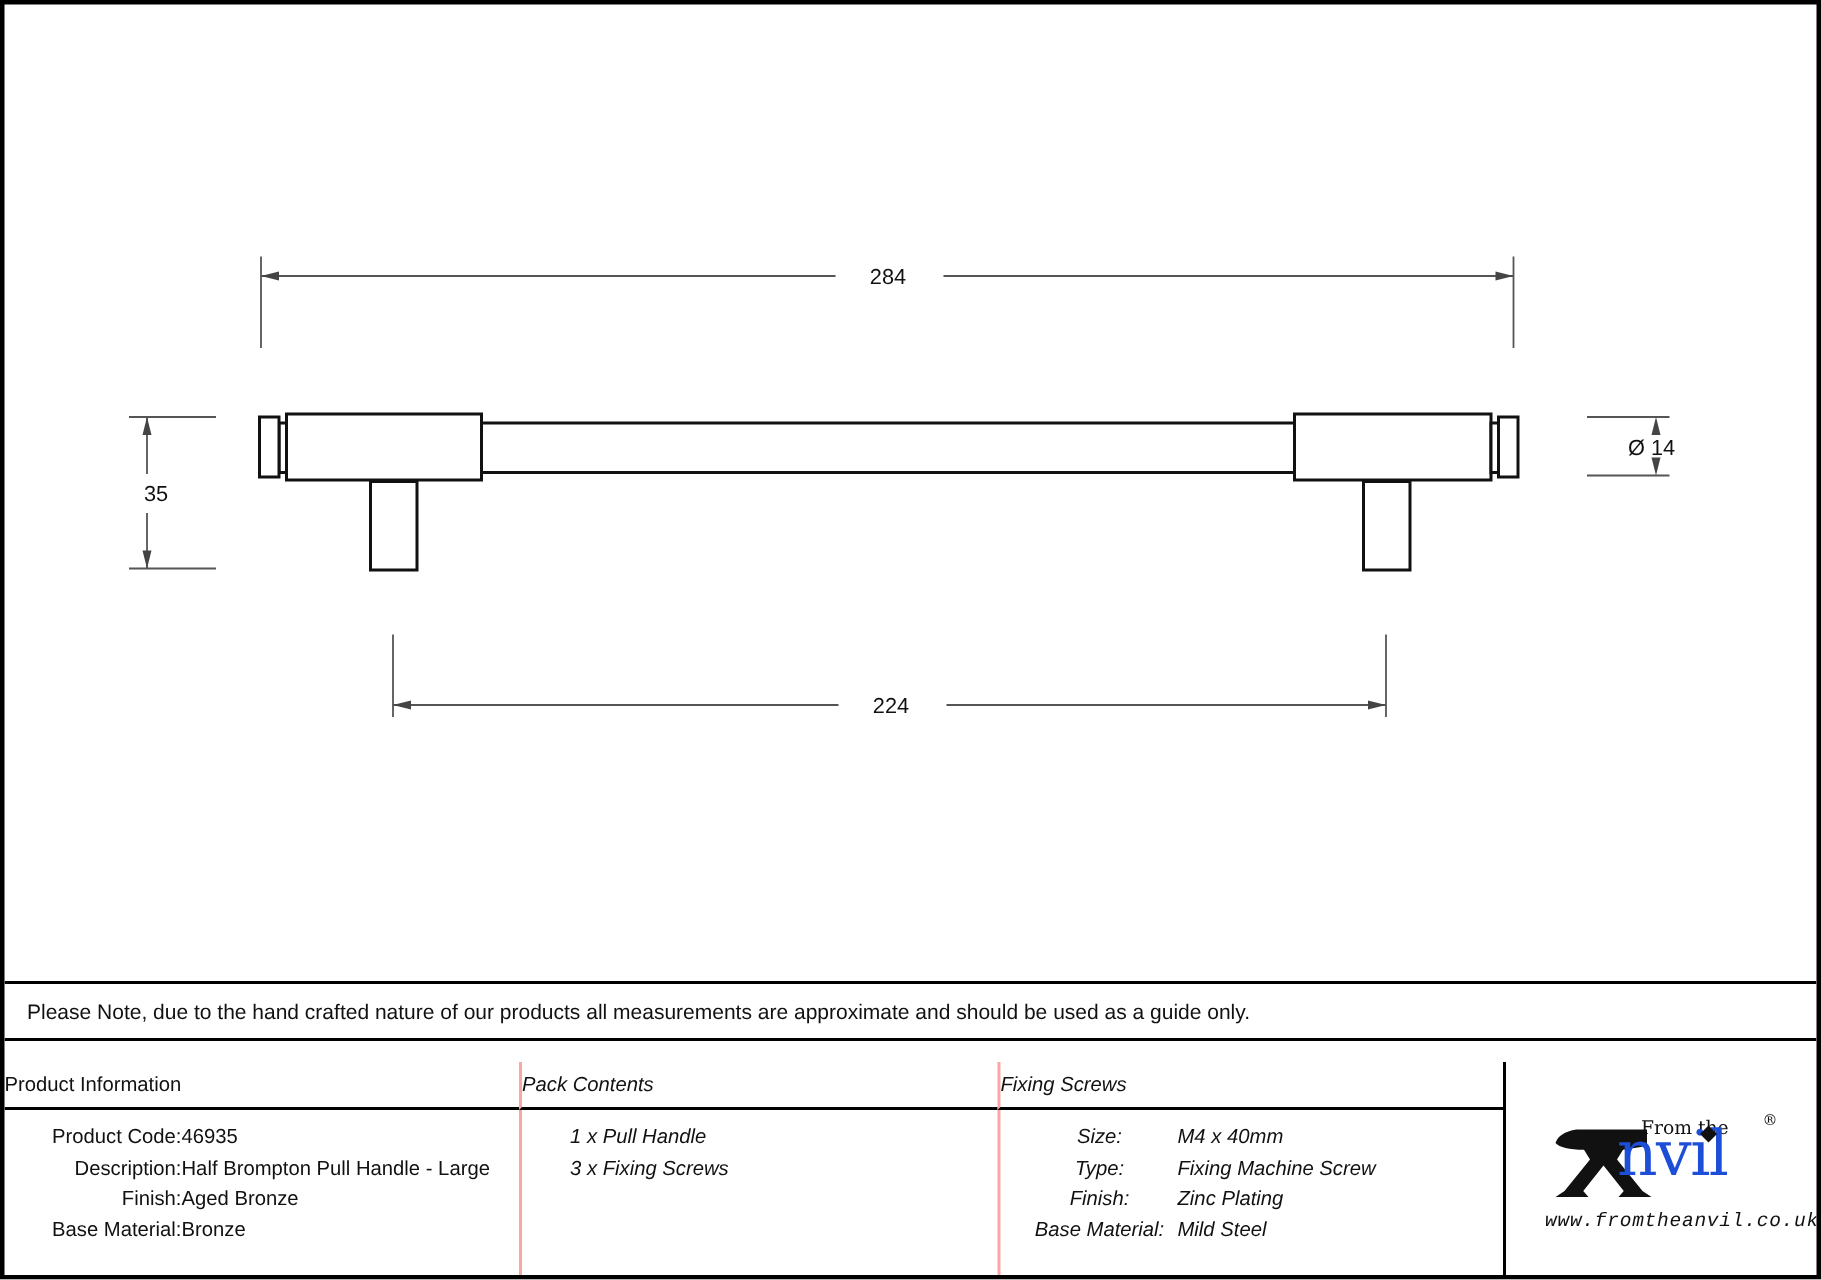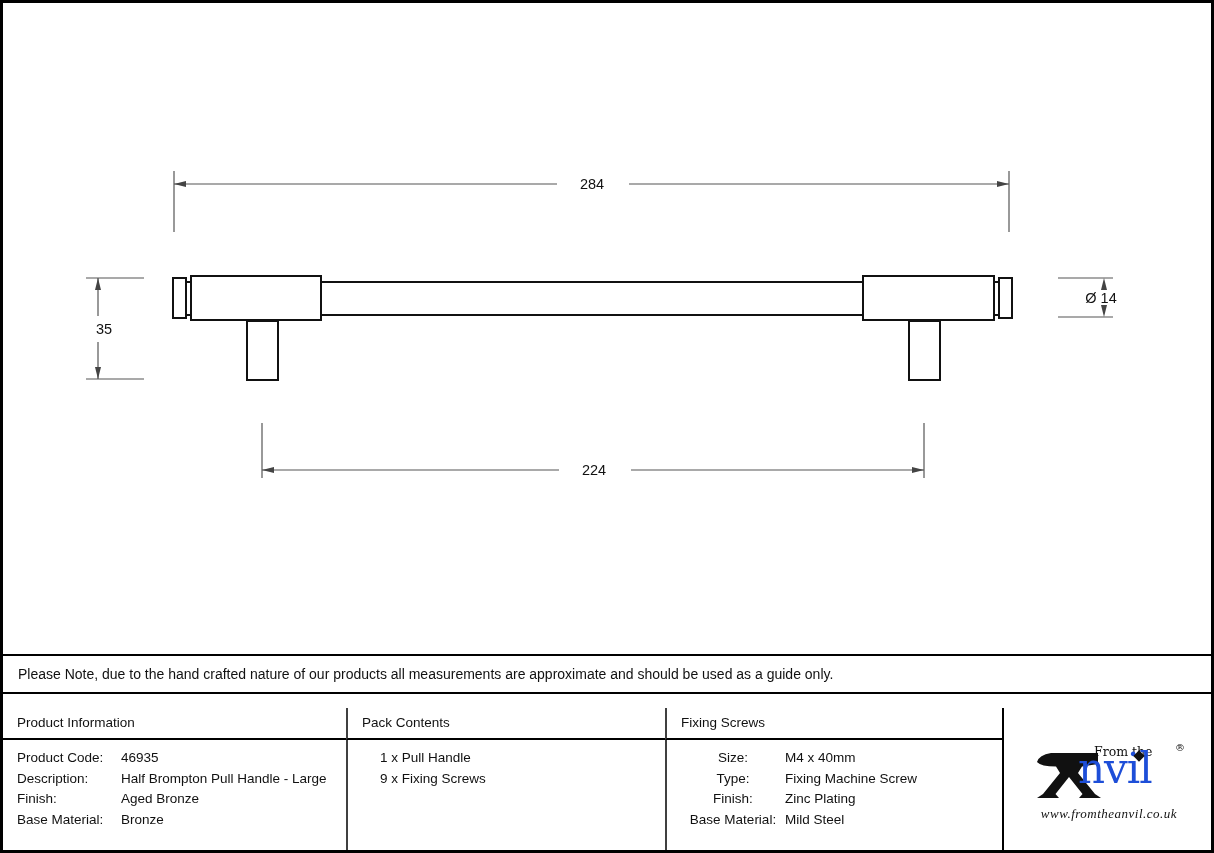--- a/index.html
+++ b/index.html
@@ -18,35 +18,35 @@
   
   .note-row{
     top:651px;left:0;width:1208px;height:40px;
     border-top:2px solid #000;border-bottom:2px solid #000;
     line-height:36px;padding-left:15px;font-size:14px;
   }
   
   .hdr{
     top:705px;height:32px;
     border-bottom:2px solid #000;
-    line-height:30px;padding-left:14px;font-size:13.5px;
+    line-height:30px;padding-left:0;font-size:13.5px;
   }
   .cell{top:737px;height:110px;padding:8px 0 0 14px;font-size:13.5px;}
-  .bL{border-left:2px solid #404040;}
+  .bL{border-left:2px solid #fca5a5;font-style:italic;}
   .kv{display:flex;line-height:20.5px;}
   .kv .k{width:104px;flex:0 0 104px;}
   .pc-line{line-height:20.5px;}
   
   .logo-cell{top:705px;left:999px;width:209px;height:142px;border-left:2px solid #000;}
   .logo{position:absolute;left:30px;top:34px;width:150px;height:84px;}
   .fromthe{position:absolute;left:60px;top:2px;font-family:"DejaVu Serif",serif;font-size:12.5px;color:#111;white-space:nowrap;}
   .nvil{position:absolute;left:44px;top:6px;font-family:"DejaVu Serif",serif;font-size:42px;line-height:42px;letter-spacing:-1px;color:#1d4ed8;white-space:nowrap;}
   .diamond{position:absolute;left:57px;top:4px;width:8px;height:8px;background:#111;transform:rotate(45deg);}
   .reg{position:absolute;left:141px;top:0px;font-family:"DejaVu Serif",serif;font-size:10px;}
-  .website{position:absolute;left:-4px;top:64px;width:158px;text-align:center;font-family:Liberation Serif, serif;font-style:italic;font-size:13px;white-space:nowrap;letter-spacing:0.5px;}
+  .website{position:absolute;left:-4px;top:64px;width:158px;text-align:center;font-family:Liberation Mono, monospace;font-style:italic;font-size:13px;white-space:nowrap;letter-spacing:0.5px;}
   svg text{font-family:"Liberation Sans",sans-serif;font-size:14.5px;fill:#111;}
   .dim{stroke:#555;stroke-width:1.2;fill:none;}
   .part{stroke:#111;stroke-width:2;fill:#fff;}
   .arw{fill:#444;stroke:none;}
 </style>
 </head>
 <body>
 
 <div class="page">
 
@@ -108,42 +108,42 @@
       <text x="591" y="472" text-anchor="middle">224</text>
     </g>
   </svg>
 
   <div class="abs note-row">Please Note, due to the hand crafted nature of our products all measurements are approximate and should be used as a guide only.</div>
 
   <div class="abs hdr" style="left:0;width:343px;">Product Information</div>
   <div class="abs hdr bL" style="left:343px;width:319px;">Pack Contents</div>
   <div class="abs hdr bL" style="left:662px;width:337px;">Fixing Screws</div>
 
-  <div class="abs cell" style="left:0;width:413px;">
+  <div class="abs cell" style="left:0;width:413px;text-align:right;">
     <div class="kv">
       <span class="k">Product Code:</span>
       <span class="v">46935</span>
     </div>
     <div class="kv">
       <span class="k">Description:</span>
       <span class="v">Half Brompton Pull Handle - Large</span>
     </div>
     <div class="kv">
       <span class="k">Finish:</span>
       <span class="v">Aged Bronze</span>
     </div>
     <div class="kv">
       <span class="k">Base Material:</span>
       <span class="v">Bronze</span>
     </div>
   </div>
 
   <div class="abs cell bL" style="left:343px;width:319px;padding-left:32px;">
     <div class="pc-line">1 x Pull Handle</div>
-    <div class="pc-line">9 x Fixing Screws</div>
+    <div class="pc-line">3 x Fixing Screws</div>
   </div>
 
   <div class="abs cell bL" style="left:662px;width:400px;text-align:center;">
     <div class="kv">
       <span class="k">Size:</span>
       <span class="v">M4 x 40mm</span>
     </div>
     <div class="kv">
       <span class="k">Type:</span>
       <span class="v">Fixing Machine Screw</span>

